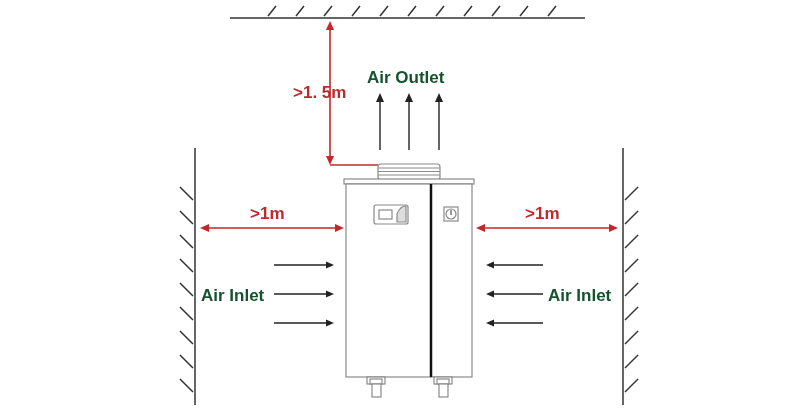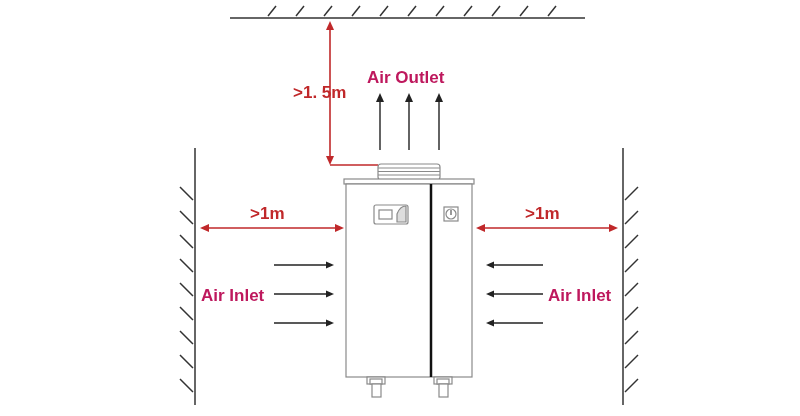--- a/index.html
+++ b/index.html
@@ -1,19 +1,19 @@
 <!DOCTYPE html>
 <html><head>
 <meta charset="utf-8">
 <style>
   html, body { margin:0; padding:0; background:#ffffff; }
   body { width:800px; height:416px; overflow:hidden; position:relative; font-family:"Liberation Sans", sans-serif; }
   svg { position:absolute; left:0; top:0; }
   .lbl { position:absolute; white-space:nowrap; font-weight:bold; line-height:1; }
-  .dark { color:#be185d; font-size:17px; }
+  .dark { color:#14532d; font-size:17px; }
   .red { color:#c0282a; font-size:17px; }
 </style>
 </head>
 <body>
 
 <svg width="800" height="416" viewBox="0 0 800 416">
 
   <g stroke="#333" stroke-width="1.5">
     <line x1="230" y1="18" x2="585" y2="18"></line>
     <line x1="268" y1="16" x2="276" y2="6"></line>

